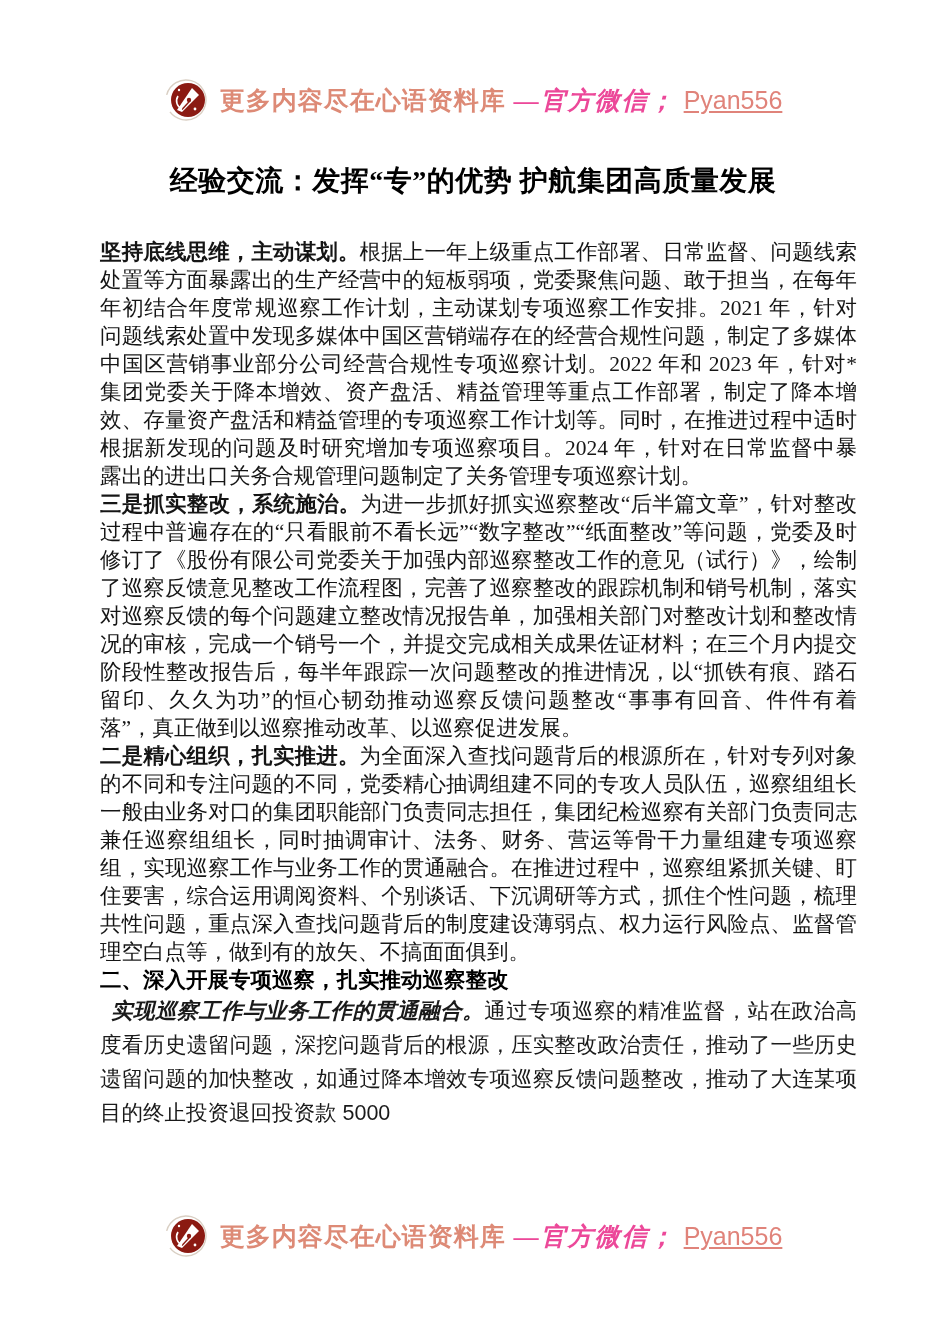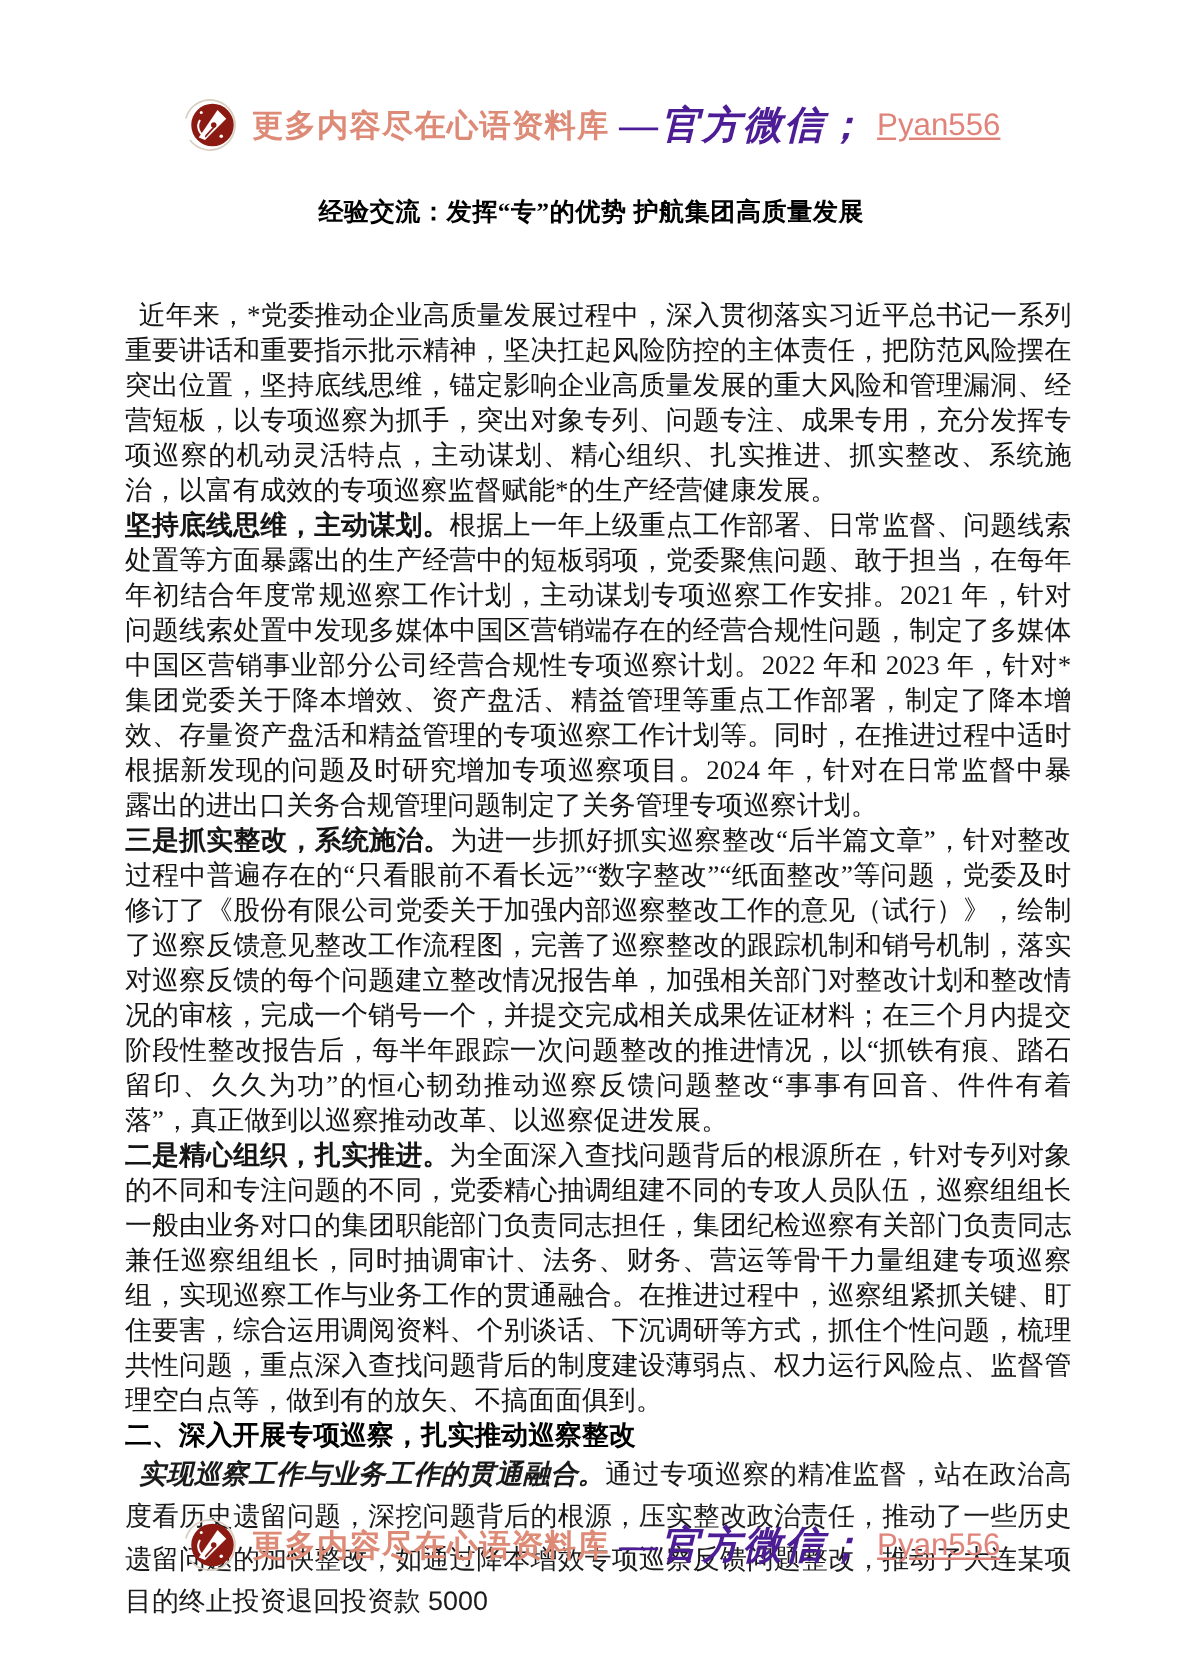--- a/index.html
+++ b/index.html
@@ -27,41 +27,41 @@
   .watermark.bottom { top: 1212px; }
   .wm-logo { width: 48px; height: 48px; flex: 0 0 auto; }
   .wm-lib {
     color: #dd8a76;
     font-size: 25px;
     font-weight: bold;
     font-family: "Liberation Serif", "DejaVu Serif", serif;
     letter-spacing: 1px;
   }
   .wm-wechat {
-    color: #4c1d95;
-    font-size: 31px;
+    color: #ec4899;
+    font-size: 25px;
     font-style: italic;
     font-weight: bold;
     font-family: "Liberation Serif", "DejaVu Serif", serif;
     letter-spacing: 2px;
   }
   .wm-id {
     color: #e0837a;
     font-size: 25px;
     font-family: "Liberation Sans", "DejaVu Sans", sans-serif;
     text-decoration: underline;
   }
   
   .doc-title {
     position: absolute;
     top: 143px;
     left: 60px;
     right: 60px;
     text-align: center;
-    font-size: 20px;
+    font-size: 28px;
     font-weight: bold;
     color: #000000;
     letter-spacing: 0.5px;
     font-family: "Liberation Serif", "DejaVu Serif", serif;
   }
   
   .content {
     position: absolute;
     top: 238px;
     left: 100px;
@@ -107,23 +107,20 @@
     </svg>
     <span class="wm-lib">更多内容尽在心语资料库</span>
     <span class="wm-wechat">—官方微信；</span>
     <span class="wm-id">Pyan556</span>
   </div>
 
   <h1 class="doc-title">经验交流：发挥“专”的优势 护航集团高质量发展</h1>
 
   <div class="content">
 
-    <p class="para serif indent">
-      <span>近年来，*党委推动企业高质量发展过程中，深入贯彻落实习近平总书记一系列重要讲话和重要指示批示精神，坚决扛起风险防控的主体责任，把防范风险摆在突出位置，坚持底线思维，锚定影响企业高质量发展的重大风险和管理漏洞、经营短板，以专项巡察为抓手，突出对象专列、问题专注、成果专用，充分发挥专项巡察的机动灵活特点，主动谋划、精心组织、扎实推进、抓实整改、系统施治，以富有成效的专项巡察监督赋能*的生产经营健康发展。</span>
-    </p>
 
 
     <p class="para serif">
       <span class="lead">坚持底线思维，主动谋划。</span><span>根据上一年上级重点工作部署、日常监督、问题线索处置等方面暴露出的生产经营中的短板弱项，党委聚焦问题、敢于担当，在每年年初结合年度常规巡察工作计划，主动谋划专项巡察工作安排。2021 年，针对问题线索处置中发现多媒体中国区营销端存在的经营合规性问题，制定了多媒体中国区营销事业部分公司经营合规性专项巡察计划。2022 年和 2023 年，针对*集团党委关于降本增效、资产盘活、精益管理等重点工作部署，制定了降本增效、存量资产盘活和精益管理的专项巡察工作计划等。同时，在推进过程中适时根据新发现的问题及时研究增加专项巡察项目。2024 年，针对在日常监督中暴露出的进出口关务合规管理问题制定了关务管理专项巡察计划。</span>
     </p>
 
     <p class="para serif">
       <span class="lead">三是抓实整改，系统施治。</span><span>为进一步抓好抓实巡察整改“后半篇文章”，针对整改过程中普遍存在的“只看眼前不看长远”“数字整改”“纸面整改”等问题，党委及时修订了《股份有限公司党委关于加强内部巡察整改工作的意见（试行）》，绘制了巡察反馈意见整改工作流程图，完善了巡察整改的跟踪机制和销号机制，落实对巡察反馈的每个问题建立整改情况报告单，加强相关部门对整改计划和整改情况的审核，完成一个销号一个，并提交完成相关成果佐证材料；在三个月内提交阶段性整改报告后，每半年跟踪一次问题整改的推进情况，以“抓铁有痕、踏石留印、久久为功”的恒心韧劲推动巡察反馈问题整改“事事有回音、件件有着落”，真正做到以巡察推动改革、以巡察促进发展。</span>
     </p>
 

